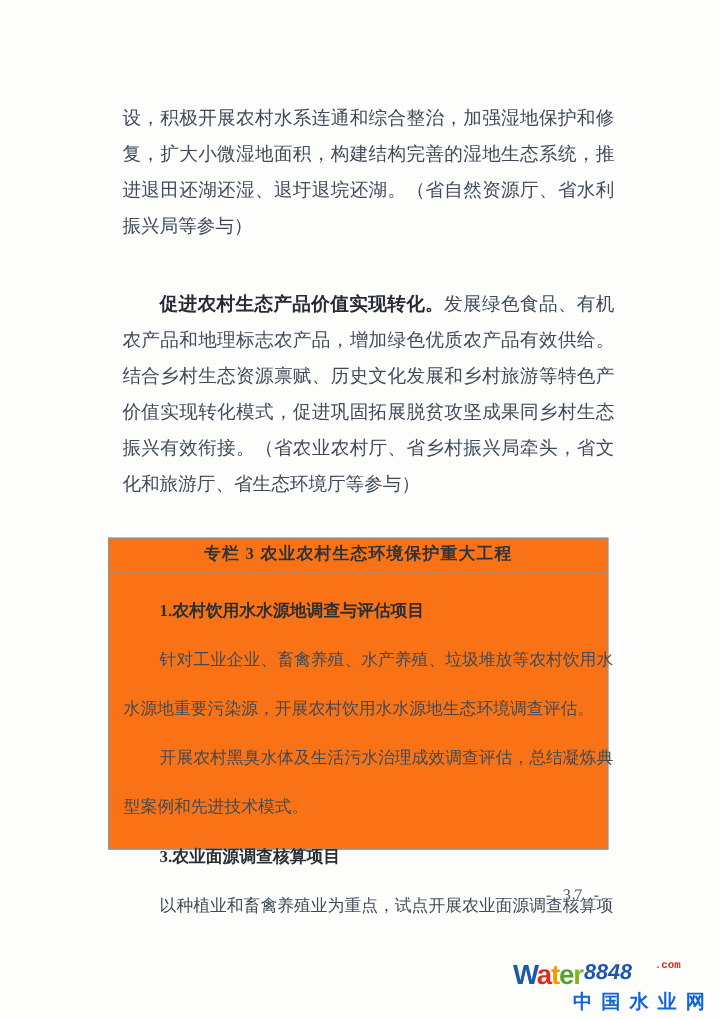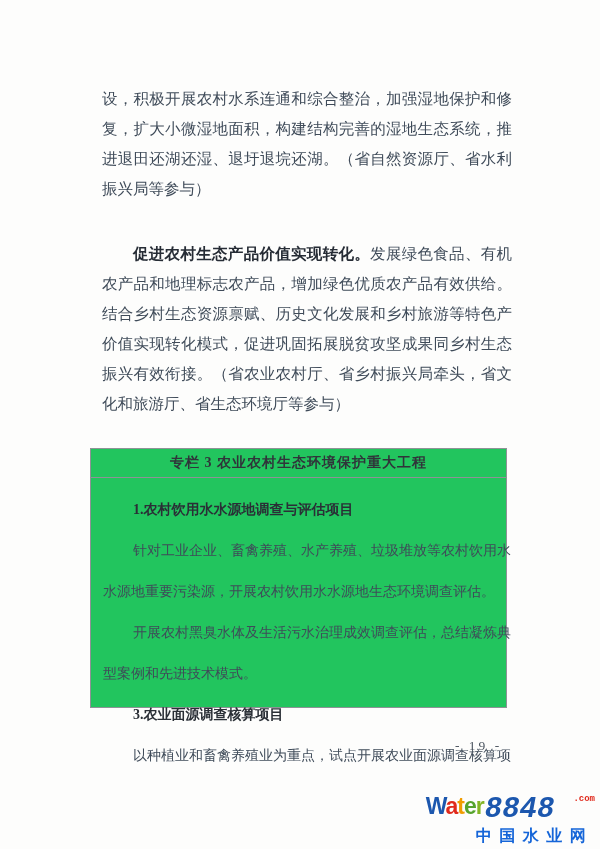--- a/index.html
+++ b/index.html
@@ -20,21 +20,21 @@
   }
   .line.just { text-align:justify; text-align-last:justify; white-space:normal; }
   .indent { text-indent:31px; }
   .lead-bold { font-weight:700; color:#262c35; }
   
   .box {
     position:absolute; left:90px; top:448px;
     width:417px; height:260px;
     border:1px solid #8f9296;
     box-sizing:border-box;
-    background:#22c55e;
+    background:#f97316;
     font-size:14px;
   }
   .box-title {
     height:28px; line-height:28px;
     text-align:center;
     font-weight:700; color:#30343a;
     border-bottom:1px solid #8f9296;
     letter-spacing:1px;
   }
   .box-body { padding:5px 8px 0 12px; }
@@ -49,23 +49,23 @@
   }
   
   .watermark {
     position:absolute; right:5px; bottom:5px;
     text-align:left; line-height:1;
     font-family:"Liberation Sans","DejaVu Sans",sans-serif;
   }
   .wm-line1 { display:flex; align-items:flex-start; }
   .wm-word span { font-weight:700; font-size:23px; letter-spacing:-1px; }
   .wm-num {
-    font-family:Liberation Mono, monospace;
+    font-family:Liberation Sans, sans-serif;
     font-style:italic; font-weight:700;
-    font-size:29px; margin-left:1px;
+    font-size:18px; margin-left:1px;
   }
   .wm-tld { font-size:9px; font-weight:700; margin-left:19px; padding-bottom:2px;font-family:Liberation Mono, monospace; }
   .wm-cn {
     margin-top:4px;
     font-weight:700; font-size:16px;
     letter-spacing:7.5px; text-indent:2px;
     white-space:nowrap;
   }
 </style>
 </head>
@@ -95,21 +95,21 @@
       <div class="box-line box-head">1.农村饮用水水源地调查与评估项目</div>
       <div class="box-line box-first just">针对工业企业、畜禽养殖、水产养殖、垃圾堆放等农村饮用水</div>
       <div class="box-line">水源地重要污染源，开展农村饮用水水源地生态环境调查评估。</div>
       <div class="box-line box-first just">开展农村黑臭水体及生活污水治理成效调查评估，总结凝炼典</div>
       <div class="box-line">型案例和先进技术模式。</div>
       <div class="box-line box-head">3.农业面源调查核算项目</div>
       <div class="box-line box-first just">以种植业和畜禽养殖业为重点，试点开展农业面源调查核算项</div>
     </div>
   </div>
 
-  <div class="page-number">- 19 -</div>
+  <div class="page-number">- 37 -</div>
 
   <div class="watermark">
     <div class="wm-line1">
       <span class="wm-word"><span style="color: rgb(28, 87, 174);">W</span><span style="color: rgb(224, 42, 28);">a</span><span style="color: rgb(240, 156, 0);">t</span><span style="color: rgb(85, 163, 44);">e</span><span style="color: rgb(132, 181, 36);">r</span></span>
       <span class="wm-num" style="color: rgb(28, 87, 174);">8848</span>
       <span class="wm-tld" style="color: rgb(224, 42, 28);">.com</span>
     </div>
     <div class="wm-cn" style="color: rgb(21, 101, 216); margin-left: 48px;">中国水业网</div>
   </div>
 

